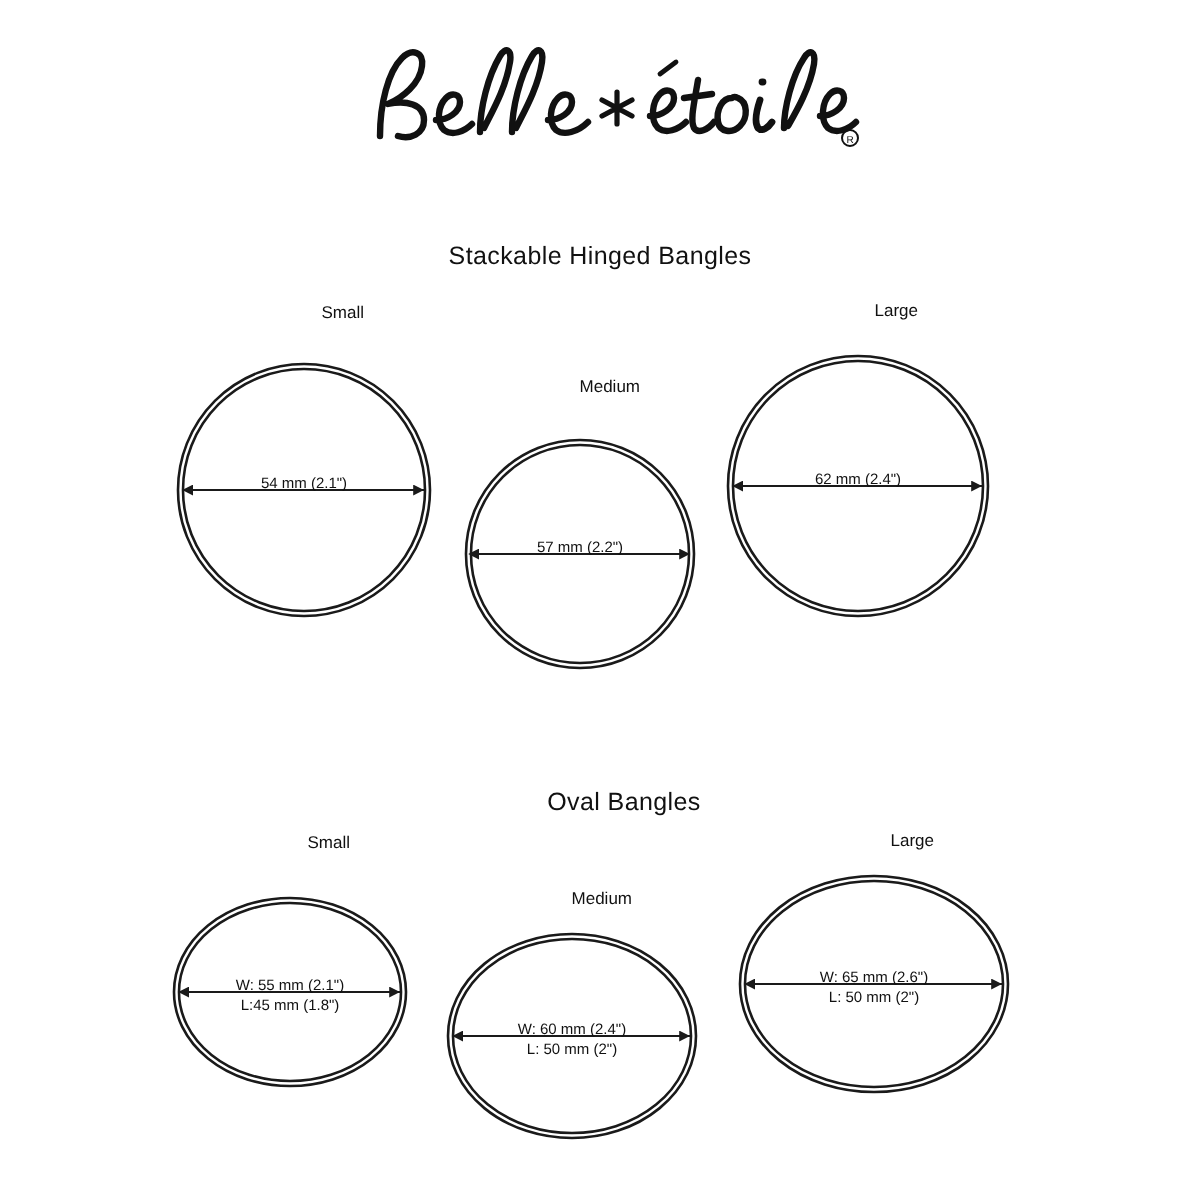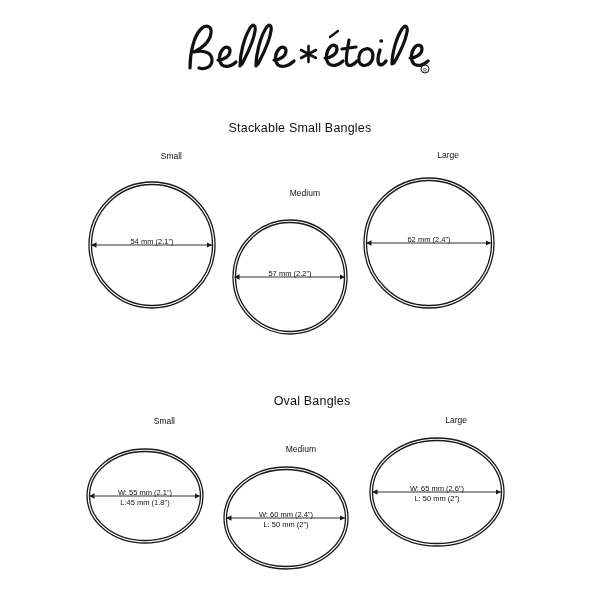--- a/index.html
+++ b/index.html
@@ -110,21 +110,21 @@
 
         <path d="M222 48 C222 38 226 22 232 13 C235 8 238 10 237 16 C235 28 228 40 224 47"></path>
 
         <path d="M240 42 C246 42 252 38 252 33 C252 29 248 28 245 31 C241 35 240 44 244 48 C248 51 254 49 258 45"></path>
       </g>
       <circle cx="255" cy="53" r="4" fill="none" stroke="#111" stroke-width="1"></circle>
       <text x="255" y="55.6" font-family="'Liberation Sans', sans-serif" font-size="5" text-anchor="middle" fill="#111">R</text>
     </svg>
   </div>
 
-  <div class="section-title" id="title-hinged">Stackable Small Bangles</div>
+  <div class="section-title" id="title-hinged">Stackable Hinged Bangles</div>
   <div class="section-title" id="title-oval">Oval Bangles</div>
 
   <svg class="shapes" viewBox="0 0 600 600">
     <defs>
       <marker id="ah" markerWidth="7" markerHeight="7" refX="6" refY="3" orient="auto" markerUnits="strokeWidth">
         <path d="M0,0 L6,3 L0,6 z" fill="#1a1a1a"></path>
       </marker>
       <marker id="ah2" markerWidth="7" markerHeight="7" refX="1" refY="3" orient="auto" markerUnits="strokeWidth">
         <path d="M6,0 L0,3 L6,6 z" fill="#1a1a1a"></path>
       </marker>

